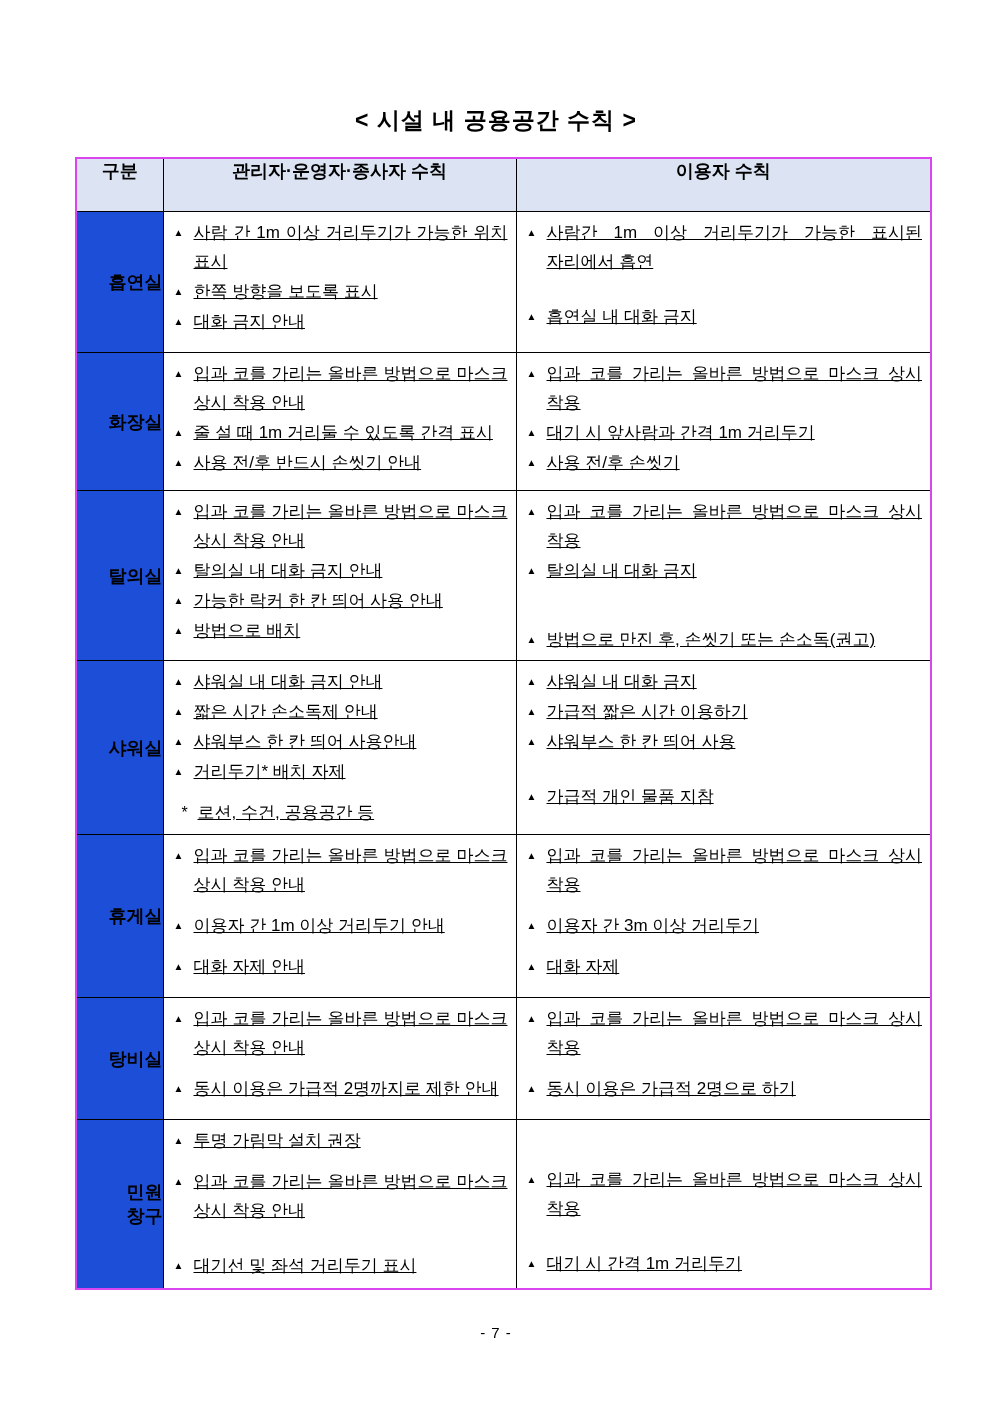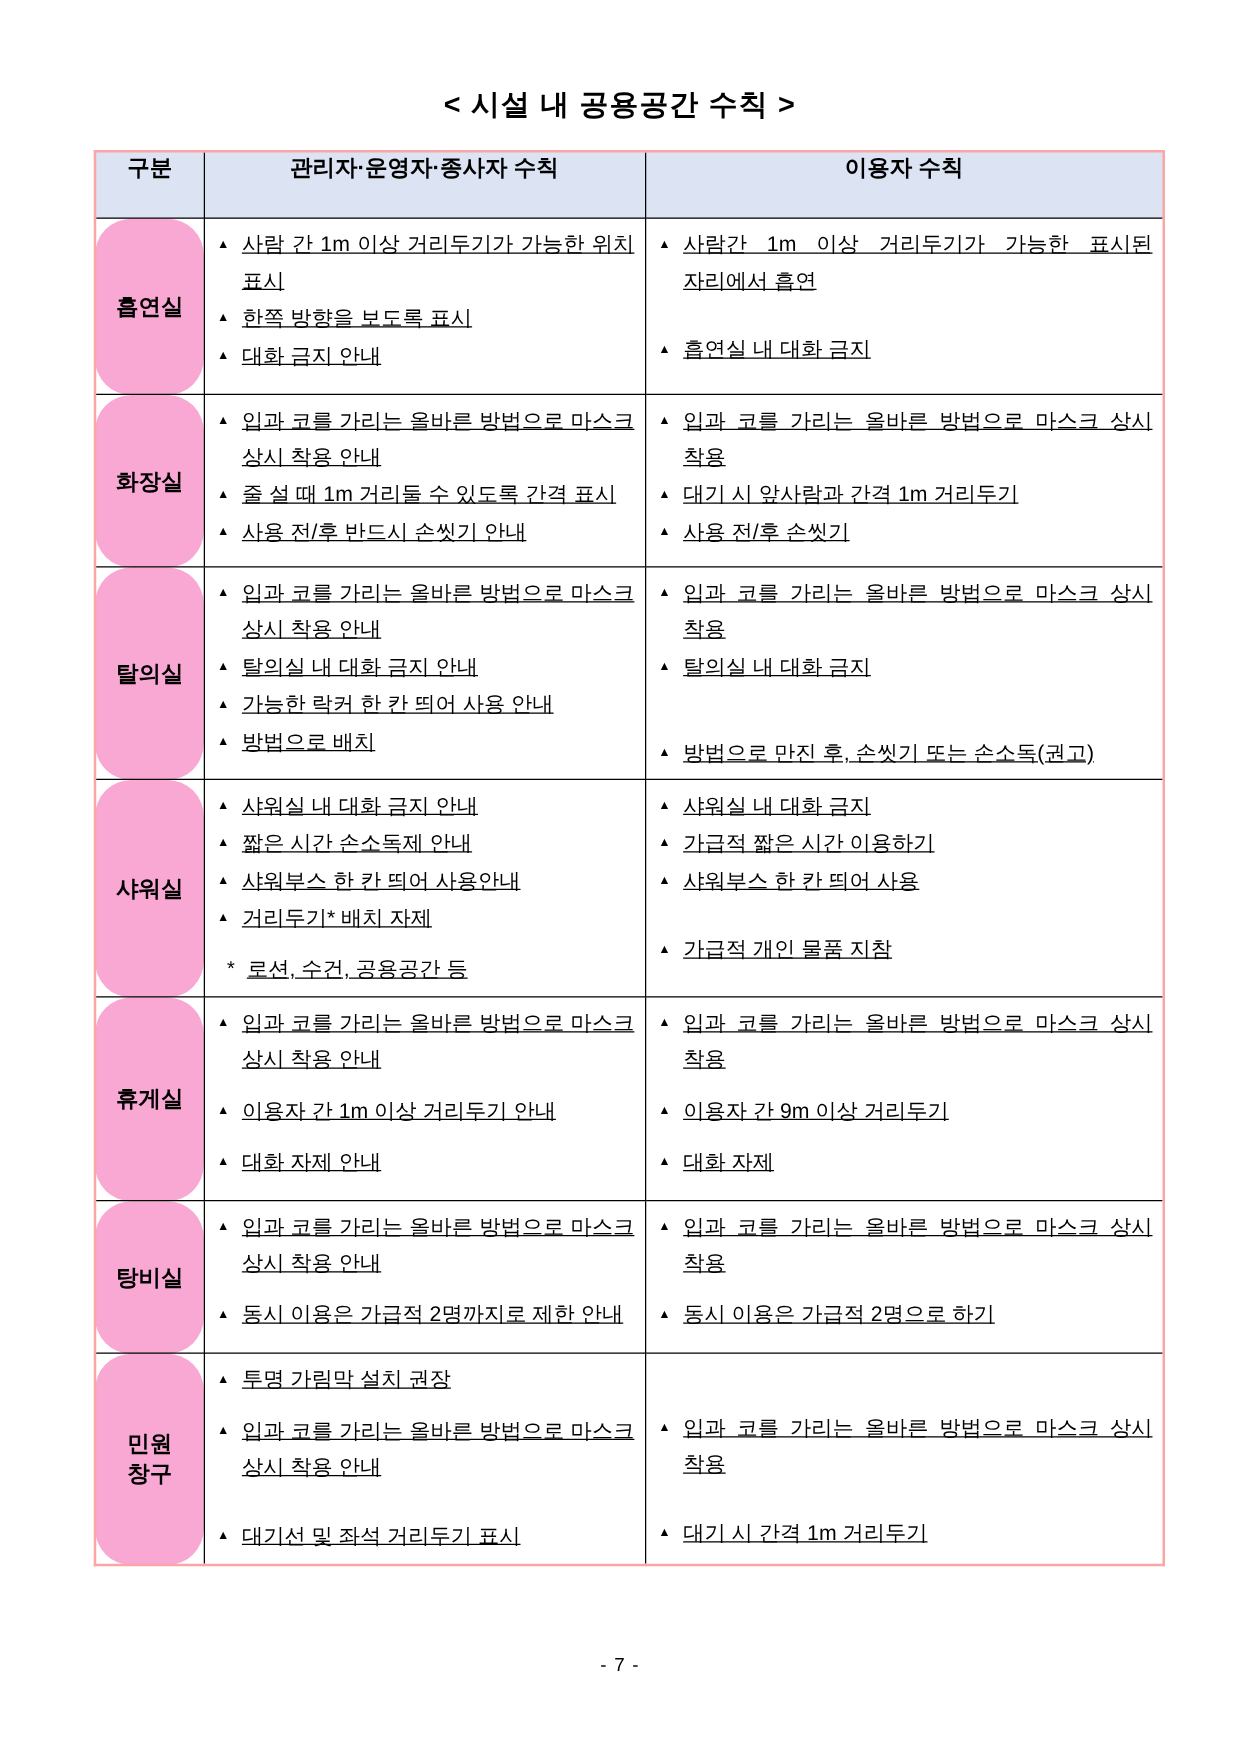--- a/index.html
+++ b/index.html
@@ -6,57 +6,56 @@
   .page{
     position:relative;
     width:992px;height:1403px;
     background:#ffffff;
     font-family:"Liberation Sans","DejaVu Sans",sans-serif;
     color:#000;
     overflow:hidden;
   }
   .title{
     margin:0;
-    padding-top:68px;
+    padding-top:105px;
     text-align:center;
     font-size:23px;
     font-weight:bold;
     letter-spacing:1px;
   }
   table.rules-table{
     border-collapse:collapse;
     table-layout:fixed;
     margin:21px 0 0 75px;
     width:855px;
-    border:2px solid #fca5a5;
+    border:2px solid #d946ef;
   }
   col.c1{width:87px;} col.c2{width:353px;} col.c3{width:415px;}
   .rules-table th,.rules-table td{
     border:1.5px solid #000;
     vertical-align:top;
     padding:0;
   }
   thead th{
     background:#dce4f3;
     height:52px;
     vertical-align:middle;
     text-align:center;
     font-size:18px;
     font-weight:bold;
     border-bottom:4px double #000;
   }
   th.cat{
-    background:#f9a8d4;
+    background:#1d4ed8;
     vertical-align:middle;
-    text-align:center;
+    text-align:right;
     font-size:18px;
     font-weight:bold;
     white-space:pre-line;
     line-height:24px;
-    border-radius:29px;
   }
   td.rules{
     padding:5px 8px 5px 10px;
     font-size:17px;
   }
   
   tbody tr:nth-child(1)>*{height:130px;}
   tbody tr:nth-child(2)>*{height:127px;}
   tbody tr:nth-child(3)>*{height:157px;}
   tbody tr:nth-child(4)>*{height:163px;}
@@ -268,21 +267,21 @@
               <span class="txt">대화 자제 안내</span>
             </div>
           </td>
           <td class="rules">
             <div class="item">
               <span class="bullet">▲</span>
               <span class="txt">입과 코를 가리는 올바른 방법으로 마스크 상시 착용</span>
             </div>
             <div class="item gap-s">
               <span class="bullet">▲</span>
-              <span class="txt">이용자 간 9m 이상 거리두기</span>
+              <span class="txt">이용자 간 3m 이상 거리두기</span>
             </div>
             <div class="item gap-s">
               <span class="bullet">▲</span>
               <span class="txt">대화 자제</span>
             </div>
           </td>
         </tr>
         <tr>
           <th class="cat">탕비실</th>
           <td class="rules">

